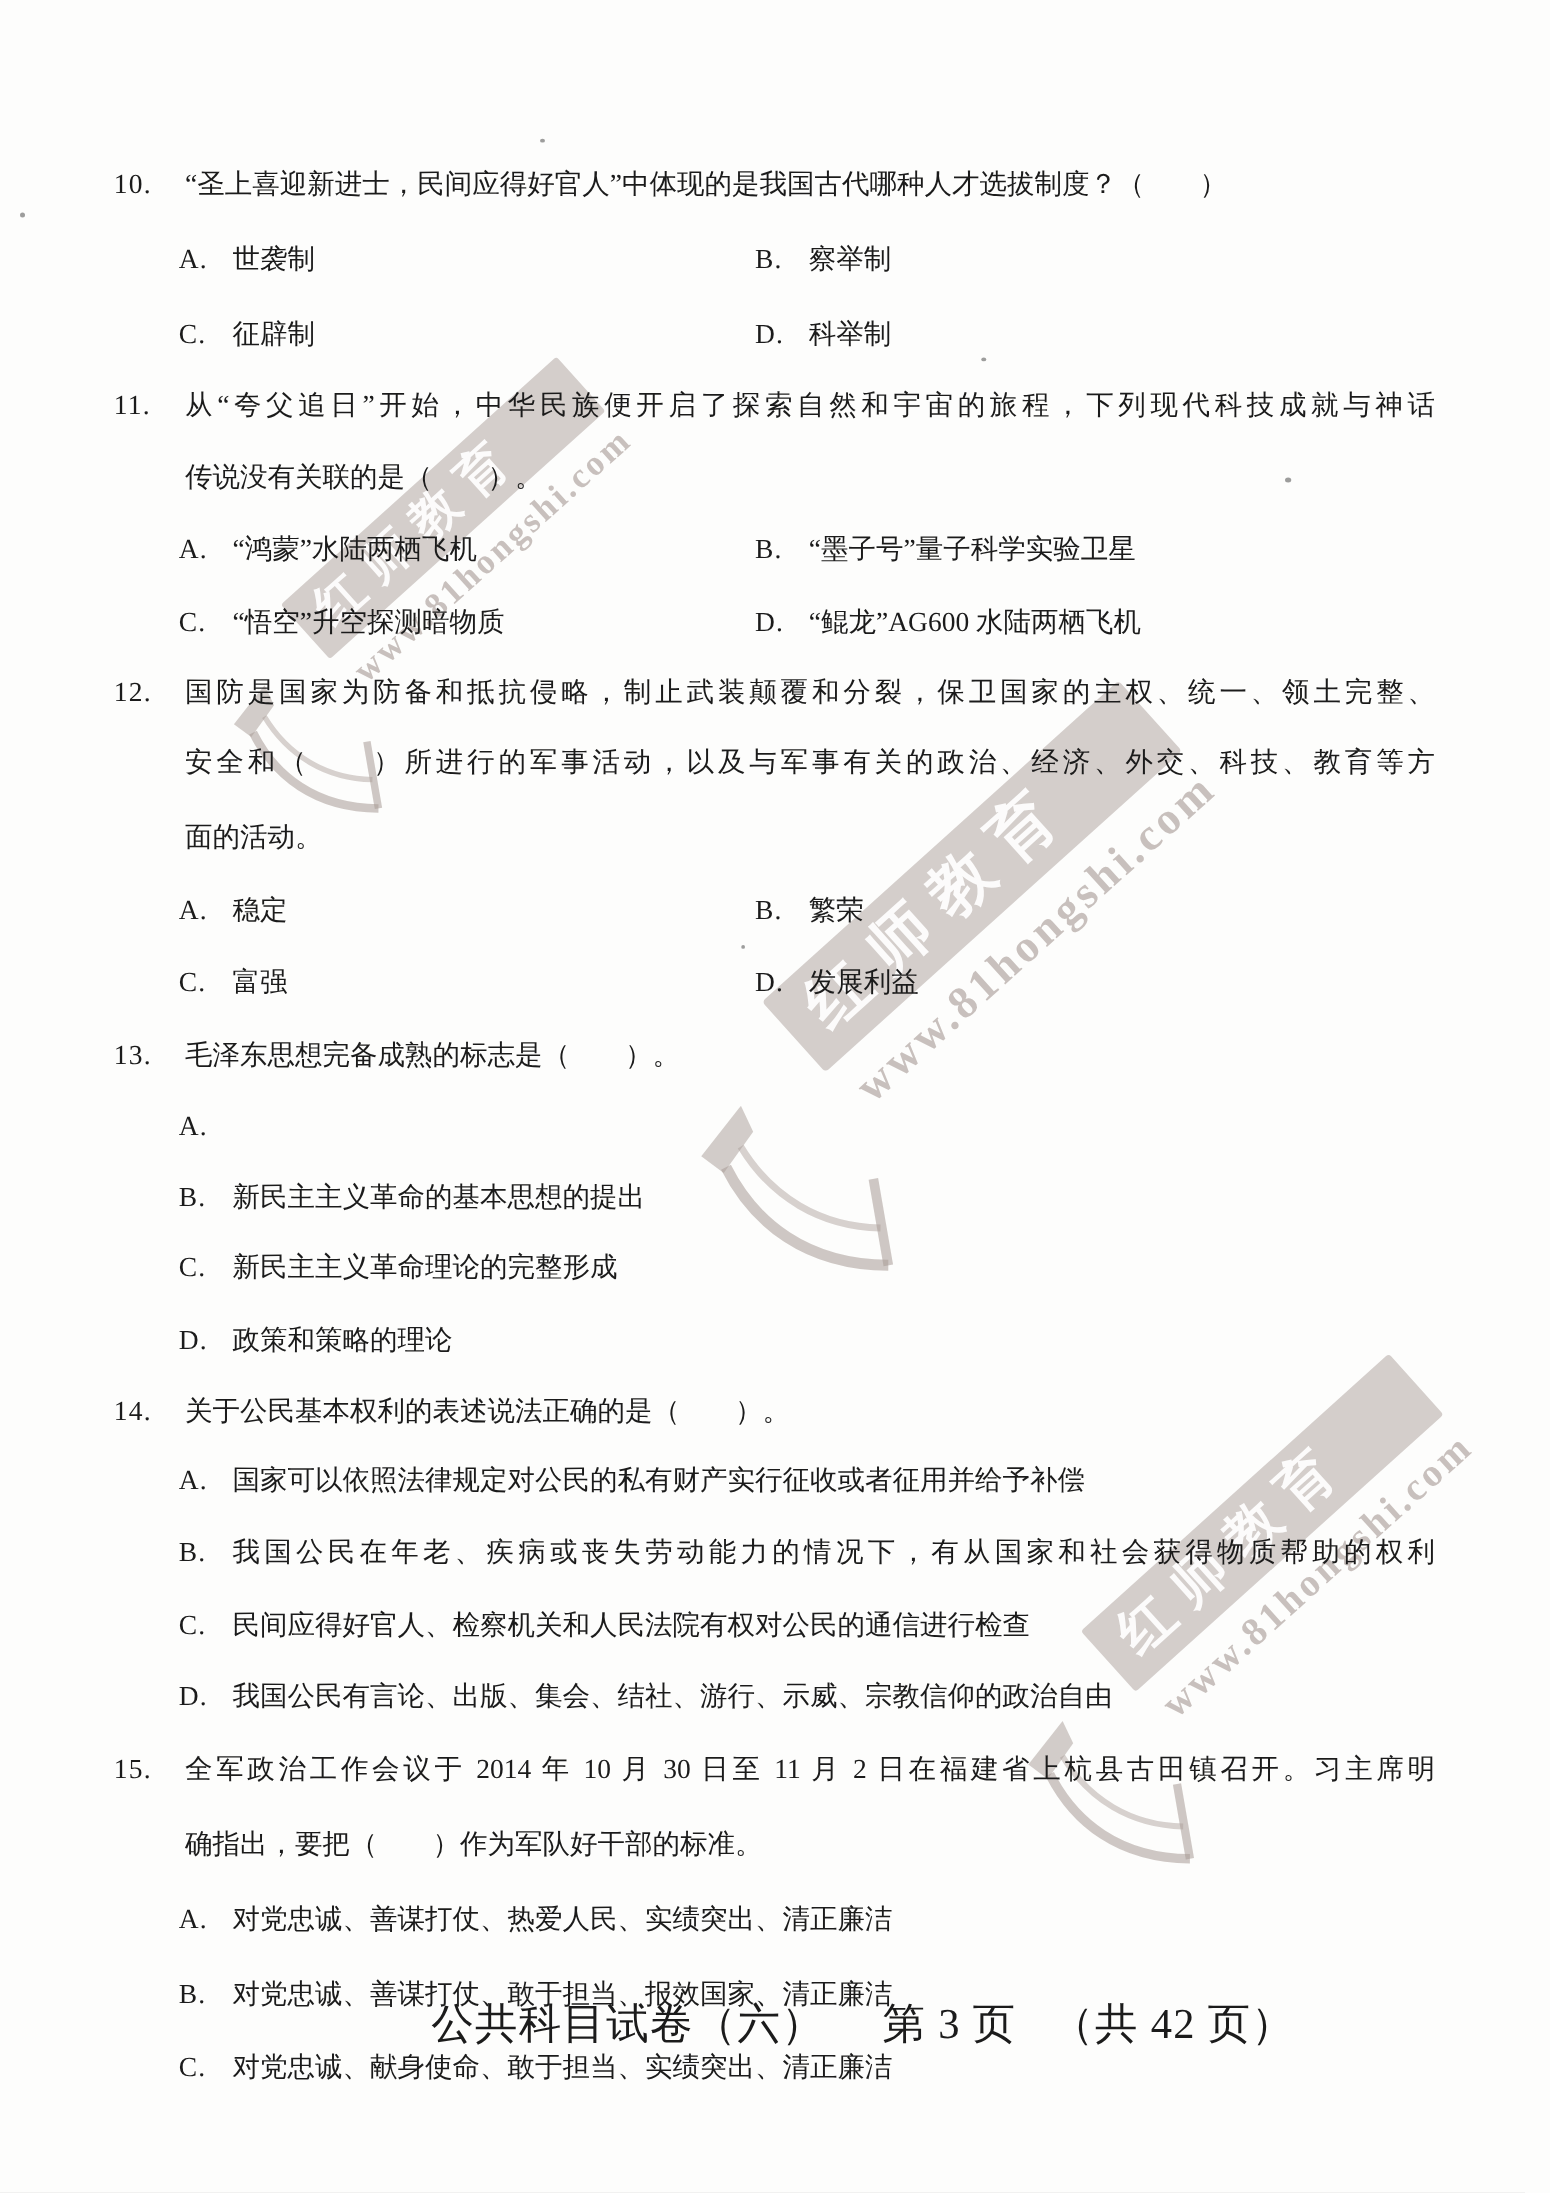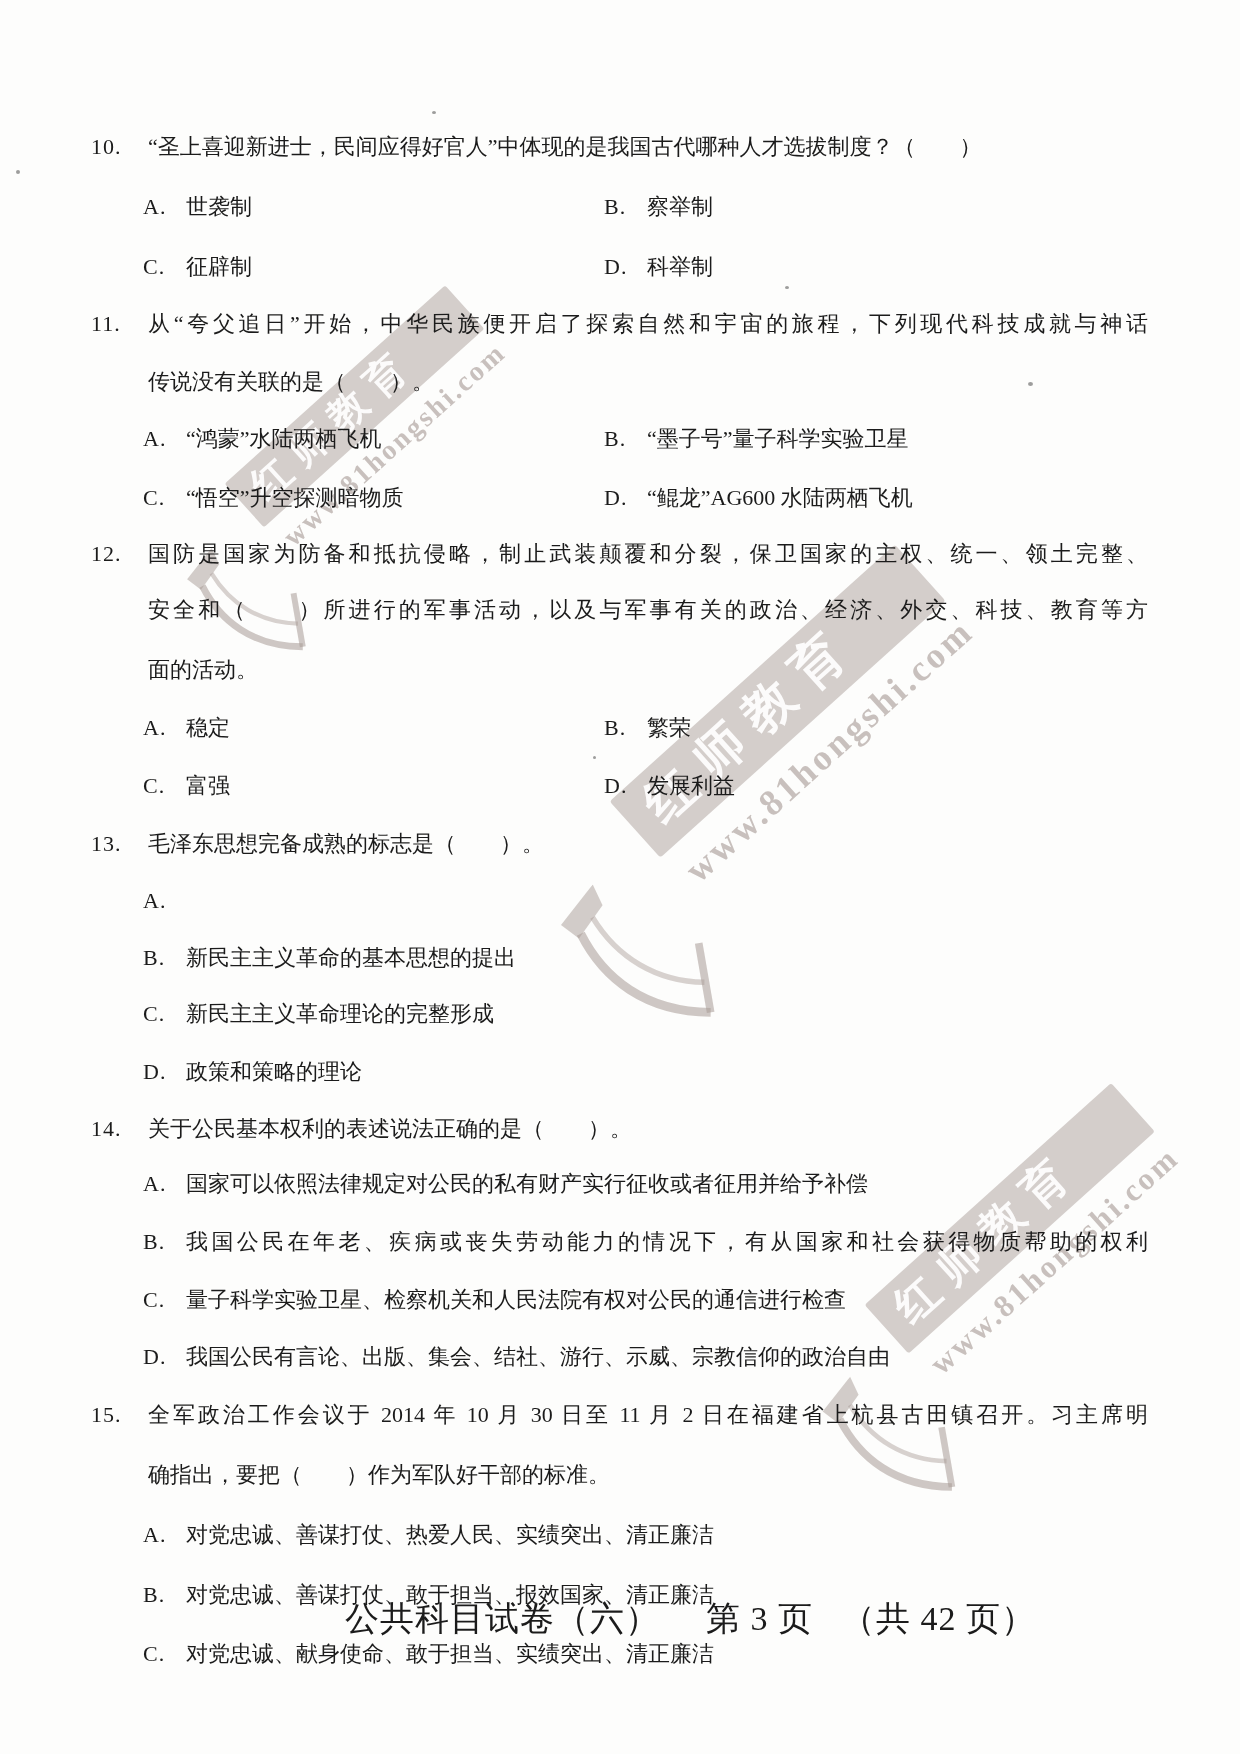--- a/index.html
+++ b/index.html
@@ -197,21 +197,21 @@
   <div class="row" style="top:1167px;">
     <span class="optlabel c1">A.</span>
     <span class="opttext c1t">国家可以依照法律规定对公民的私有财产实行征收或者征用并给予补偿</span>
   </div>
   <div class="row" style="top:1225px;">
     <span class="optlabel c1">B.</span>
     <span class="opttext c1t fill">我国公民在年老、疾病或丧失劳动能力的情况下，有从国家和社会获得物质帮助的权利</span>
   </div>
   <div class="row" style="top:1283px;">
     <span class="optlabel c1">C.</span>
-    <span class="opttext c1t">量子科学实验卫星、检察机关和人民法院有权对公民的通信进行检查</span>
+    <span class="opttext c1t">民间应得好官人、检察机关和人民法院有权对公民的通信进行检查</span>
   </div>
   <div class="row" style="top:1340px;">
     <span class="optlabel c1">D.</span>
     <span class="opttext c1t">我国公民有言论、出版、集会、结社、游行、示威、宗教信仰的政治自由</span>
   </div>
 
   <div class="row" style="top:1398px;">
     <span class="qnum">15.</span>
     <span class="qtext fill">全军政治工作会议于 2014 年 10 月 30 日至 11 月 2 日在福建省上杭县古田镇召开。习主席明</span>
   </div>

